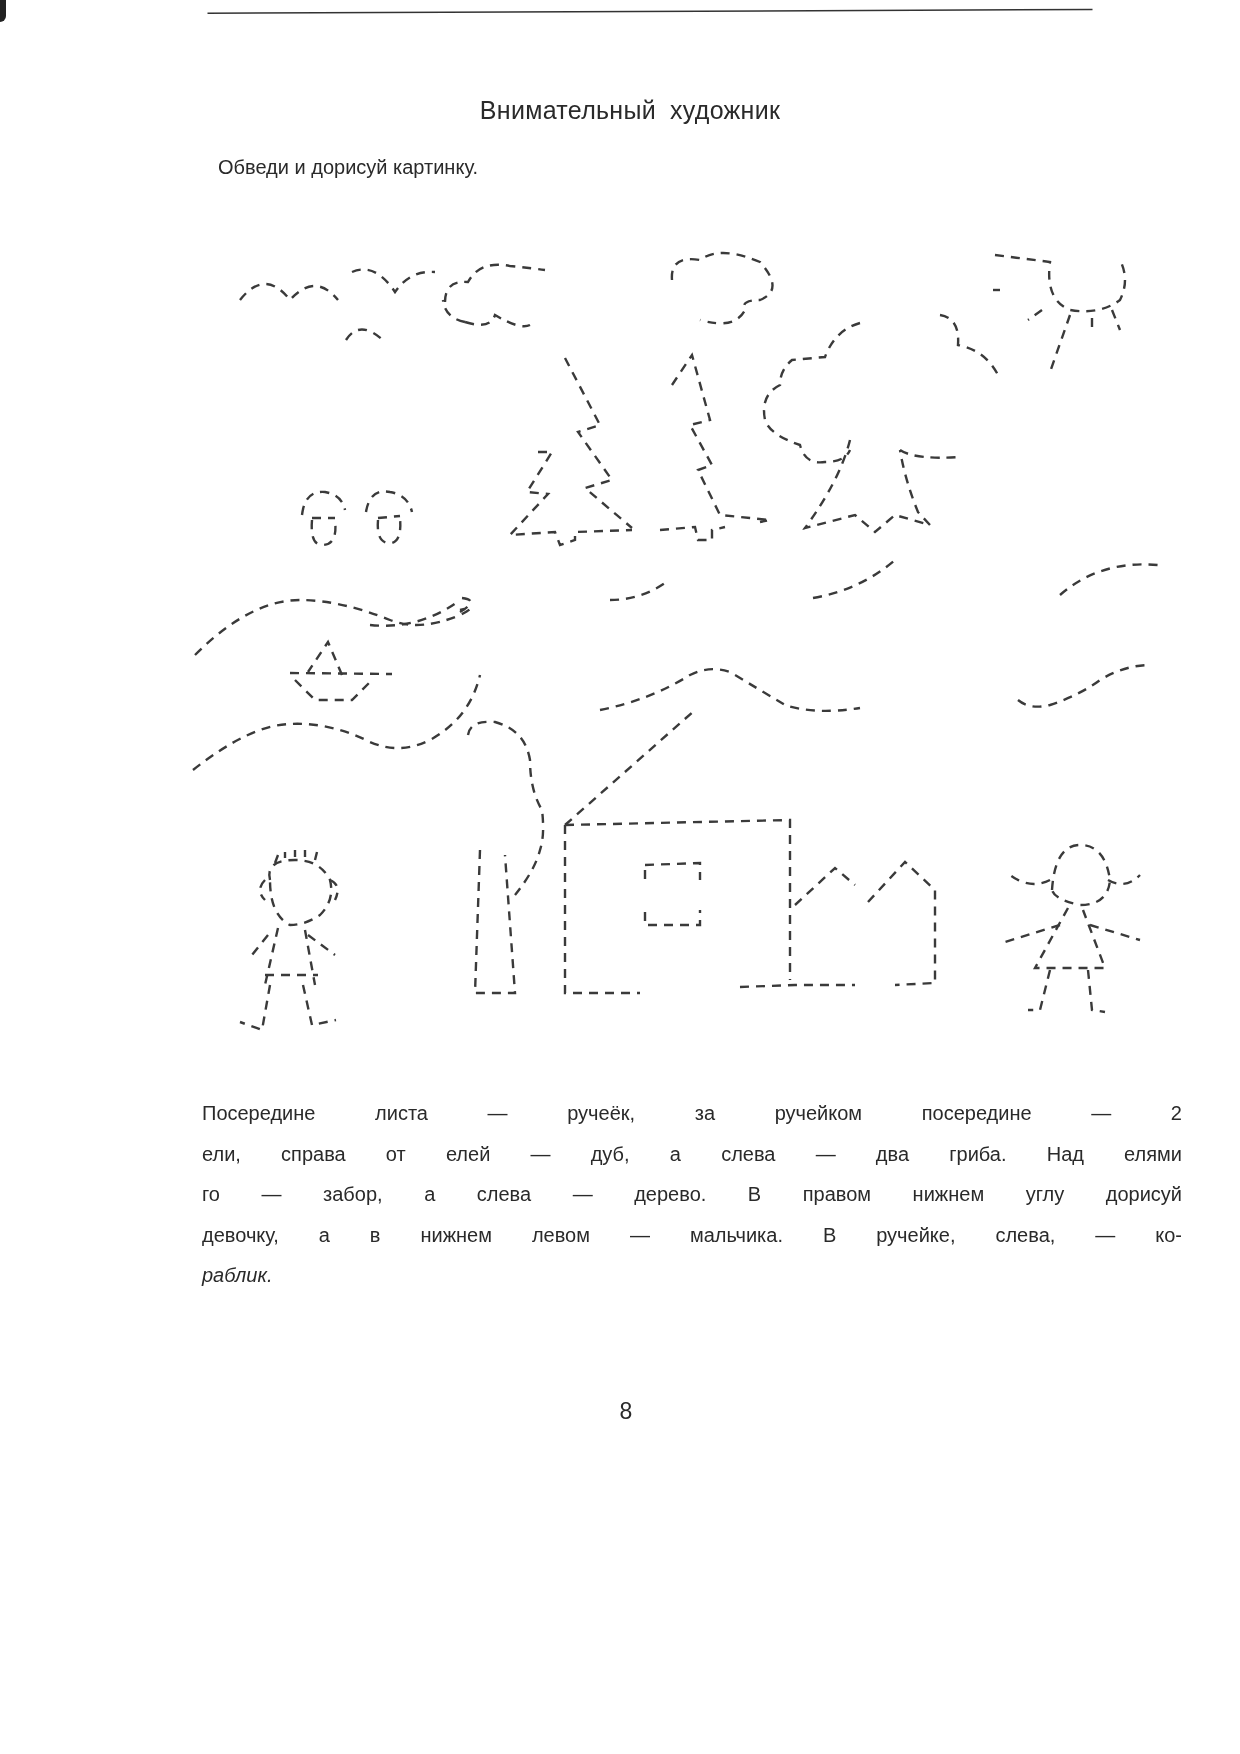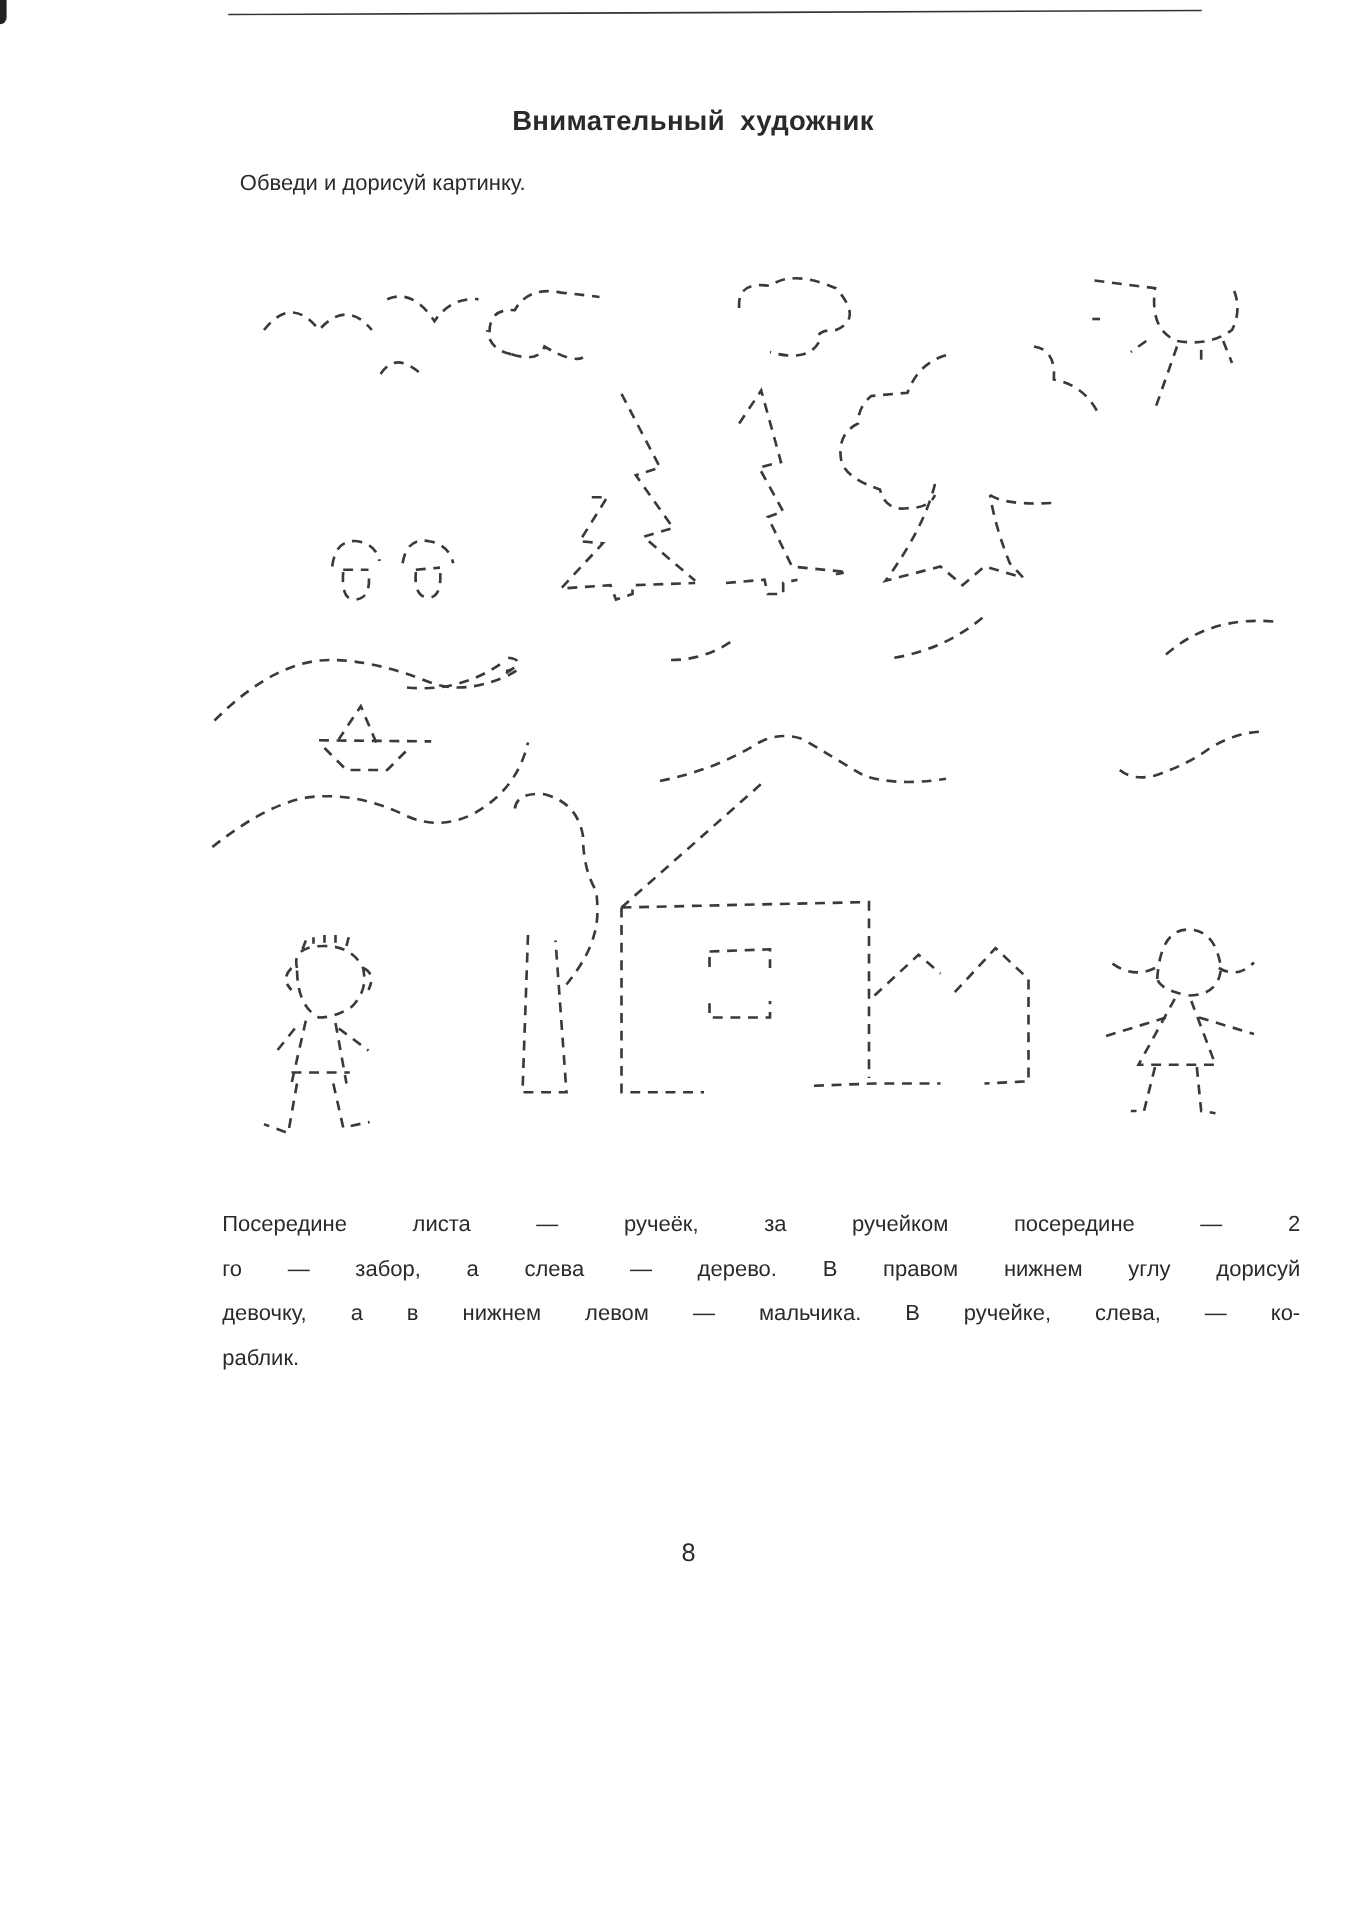--- a/index.html
+++ b/index.html
@@ -1,28 +1,28 @@
 <!DOCTYPE html>
 <html><head>
 <meta charset="utf-8">
 <style>
   html, body { margin: 0; padding: 0; background: #ffffff; }
   body { width: 1240px; height: 1754px; position: relative; overflow: hidden;
          font-family: "Liberation Sans", sans-serif; color: #2a2a2a; }
   .scan-edge { position: absolute; left: 60px; top: 8px; width: 1180px; height: 6px; }
   .corner { position: absolute; left: 0; top: 0; width: 6px; height: 22px; background: #222; border-bottom-right-radius: 6px; }
   .title { position: absolute; left: 0; width: 1240px; top: 96px; text-align: center;
-           font-size: 25px; font-weight: bold; letter-spacing: 0.3px; padding-left: 20px; box-sizing: border-box; }
+           font-size: 25px; font-weight: normal; letter-spacing: 0.3px; padding-left: 20px; box-sizing: border-box; }
   .title span.w2 { margin-left: 14px; }
   .instruction { position: absolute; left: 218px; top: 156px; font-size: 20px; }
   .drawing { position: absolute; left: 0; top: 0; }
   .text-block { position: absolute; left: 202px; top: 1093px; width: 980px;
                 font-size: 20px; line-height: 40.5px; text-align: justify; }
   .line { display: block; text-align: justify; text-align-last: justify; white-space: nowrap; }
-  .line.last { text-align-last: left; }
+  .line.last { text-align-last: left; font-style: italic; }
   .page-number { position: absolute; left: 0; width: 1240px; top: 1398px; text-align: center; font-size: 23px; padding-left: 12px; box-sizing: border-box;}
   svg path, svg line, svg polyline { fill: none; stroke: #3a3a3a; stroke-width: 2.4; stroke-dasharray: 9 7; stroke-linecap: butt; }
 </style>
 </head>
 <body>
 
 <div class="corner"></div>
 <svg class="scan-edge" width="1180" height="8" viewBox="0 0 1180 8">
   <polygon points="0,6 1180,1 1180,3 0,8" fill="#333"></polygon>
 </svg>
@@ -145,18 +145,19 @@
     <path d="M1050,880 Q1030,890 1010,875"></path>
     <path d="M1108,880 Q1125,890 1140,875"></path>
     <path d="M1068,908 L1035,968 L1105,968 L1083,910"></path>
     <path d="M1060,925 L1005,942 M1090,925 L1140,940"></path>
     <path d="M1050,970 L1040,1010 L1028,1010 M1088,970 L1092,1010 L1105,1012"></path>
   </g>
 </svg>
 
 <div class="text-block">
   <span class="line">Посередине листа — ручеёк, за ручейком посередине — 2</span>
+  <span class="line">ели, справа от елей — дуб, а слева — два гриба. Над елями</span>
   <span class="line">го — забор, а слева — дерево. В правом нижнем углу дорисуй</span>
   <span class="line">девочку, а в нижнем левом — мальчика. В ручейке, слева, — ко-</span>
   <span class="line last">раблик.</span>
 </div>
 
 <div class="page-number">8</div>
 
 </body></html>

